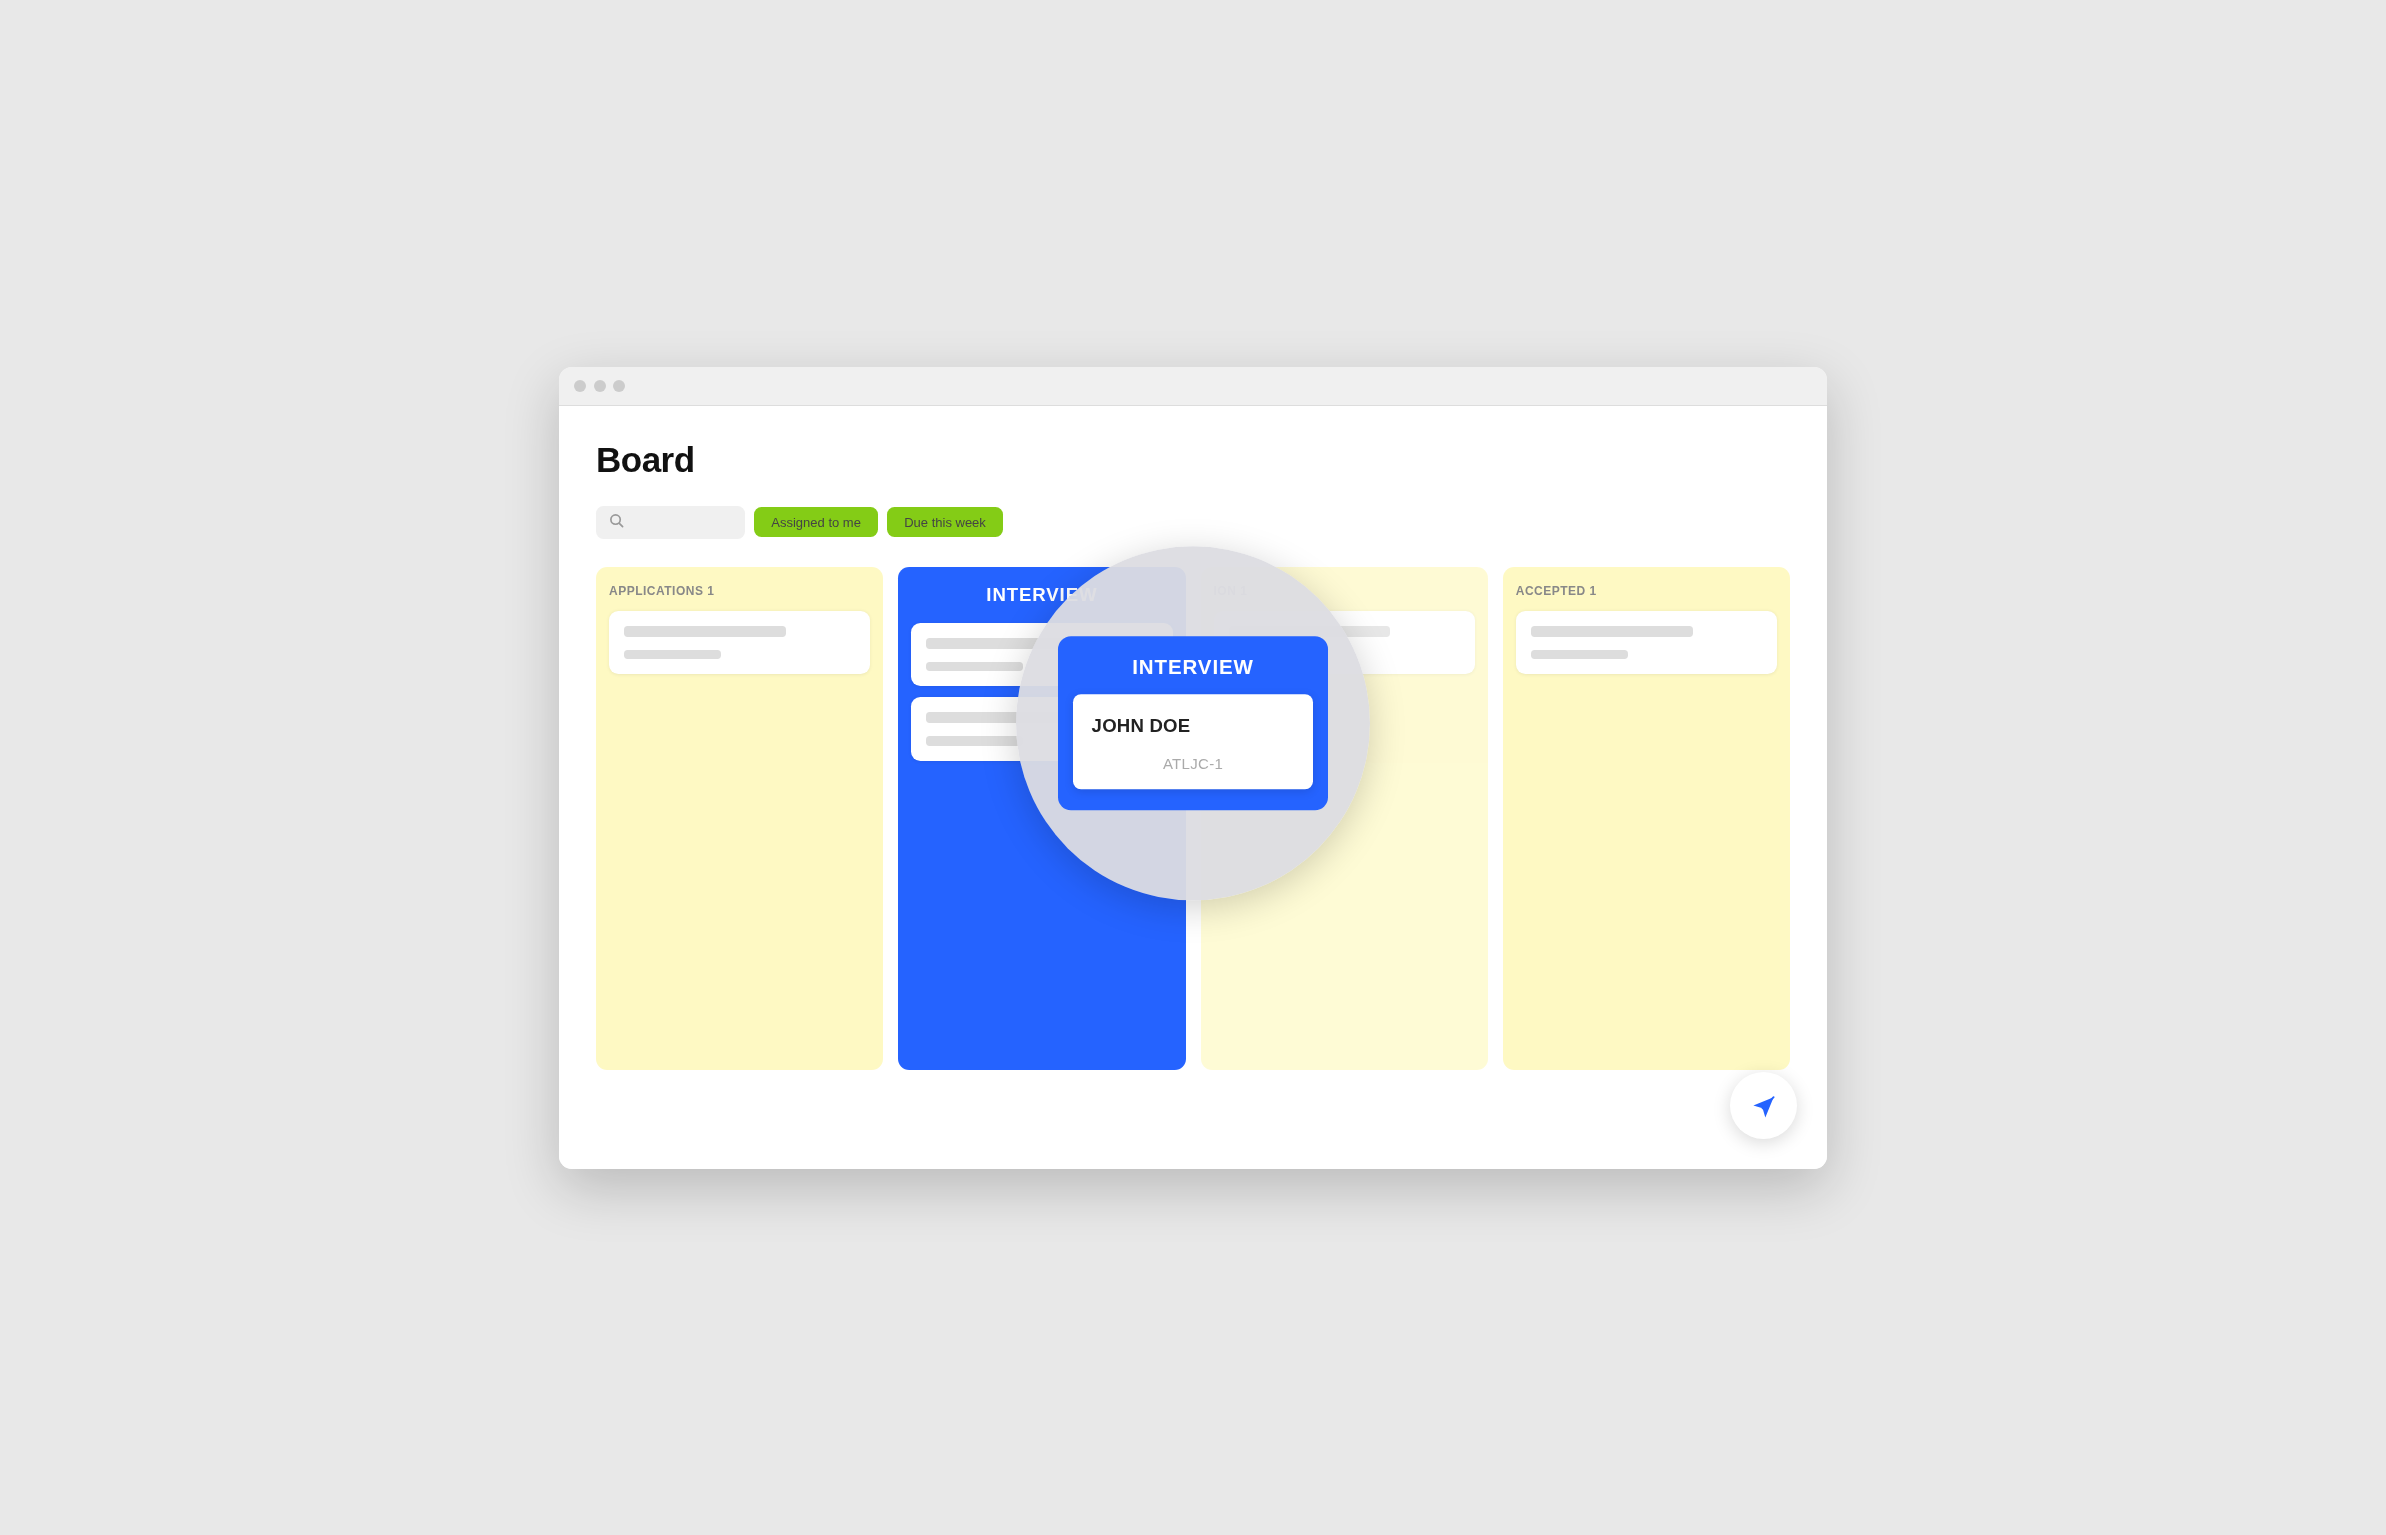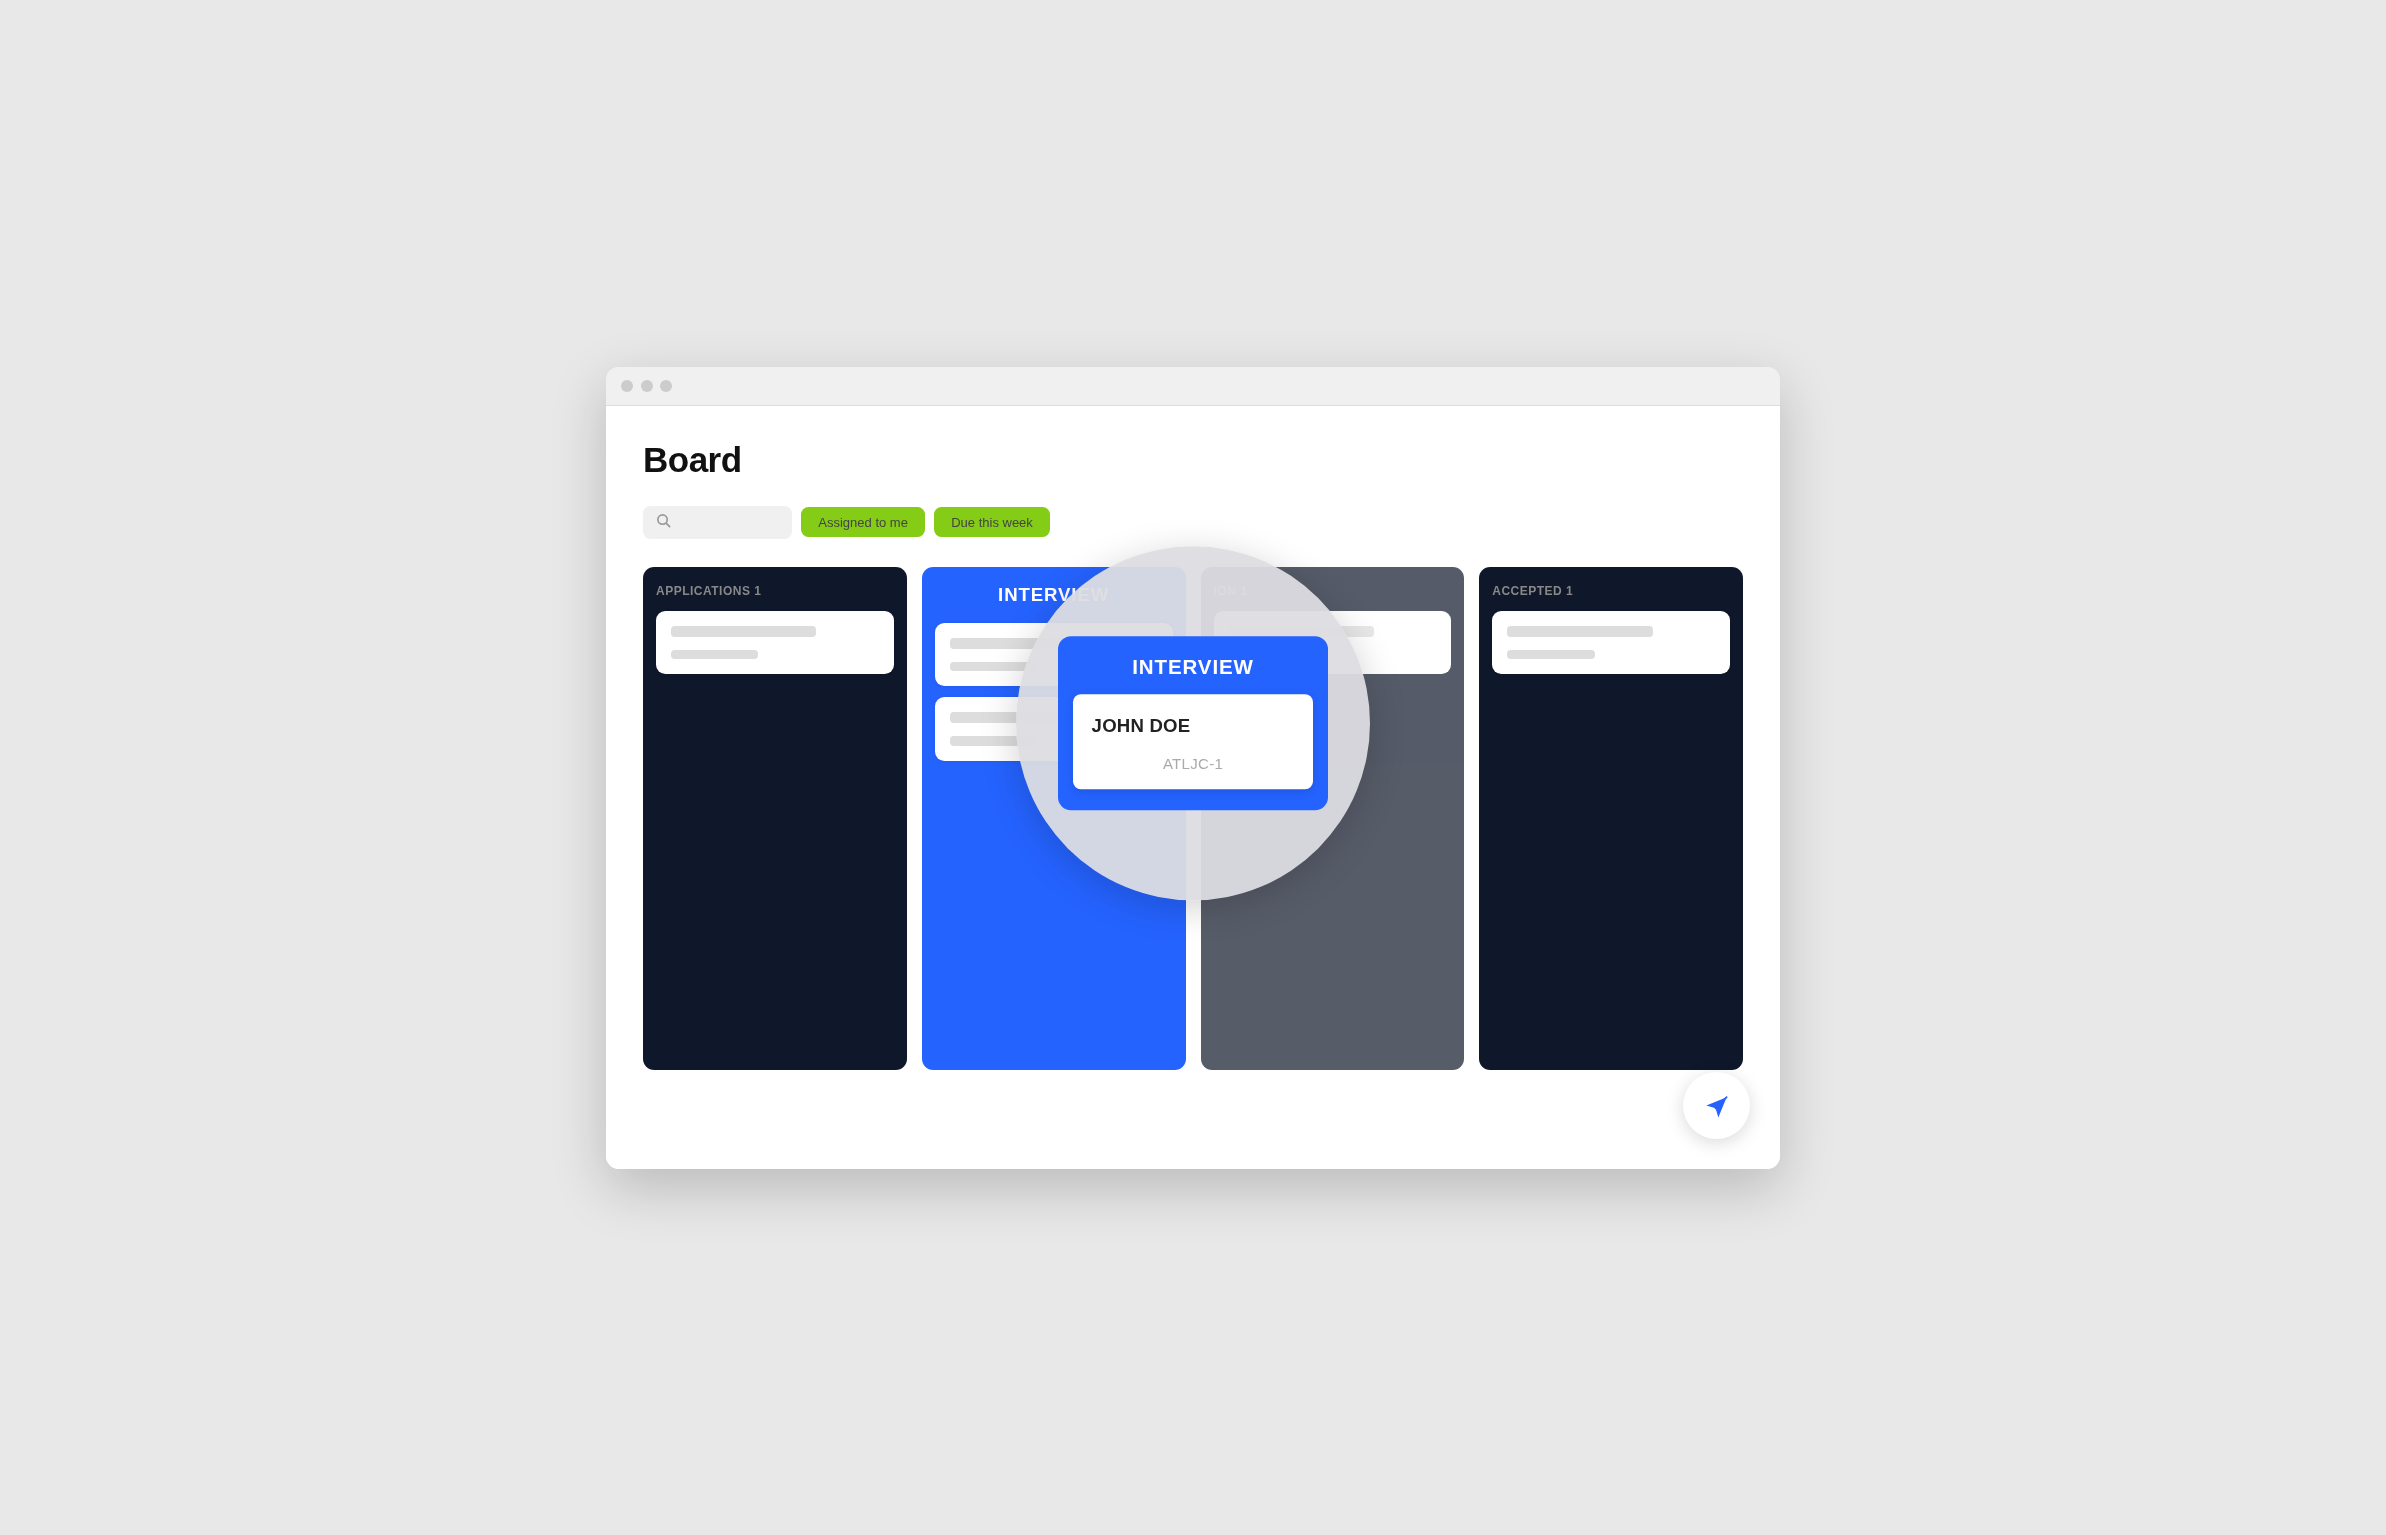--- a/index.html
+++ b/index.html
@@ -5,21 +5,21 @@
     * { box-sizing: border-box; margin: 0; padding: 0; }
     body {
       background: #e8e8e8;
       font-family: -apple-system, BlinkMacSystemFont, 'Segoe UI', sans-serif;
       min-height: 100vh;
       display: flex;
       align-items: center;
       justify-content: center;
     }
     .window {
-      width: 1174px;
+      width: 1268px;
       min-height: 802px;
       background: #f5f5f5;
       border-radius: 13px;
       box-shadow: 0 18.6px 56px rgba(0,0,0,0.2);
       overflow: hidden;
       position: relative;
     }
     .titlebar {
       background: #f0f0f0;
       height: 39px;
@@ -81,21 +81,21 @@
       font-weight: 500;
     }
     .board-columns {
       display: flex;
       gap: 15px;
       overflow: hidden;
       position: relative;
     }
     .column {
       flex: 1;
-      background: #0f172a;
+      background: #fef9c3;
       border-radius: 11.2px;
       padding: 17px 13px;
       min-height: 503px;
     }
     .column-header {
       font-size: 12px;
       font-weight: 700;
       color: #888;
       letter-spacing: 0.5px;
       text-transform: uppercase;

